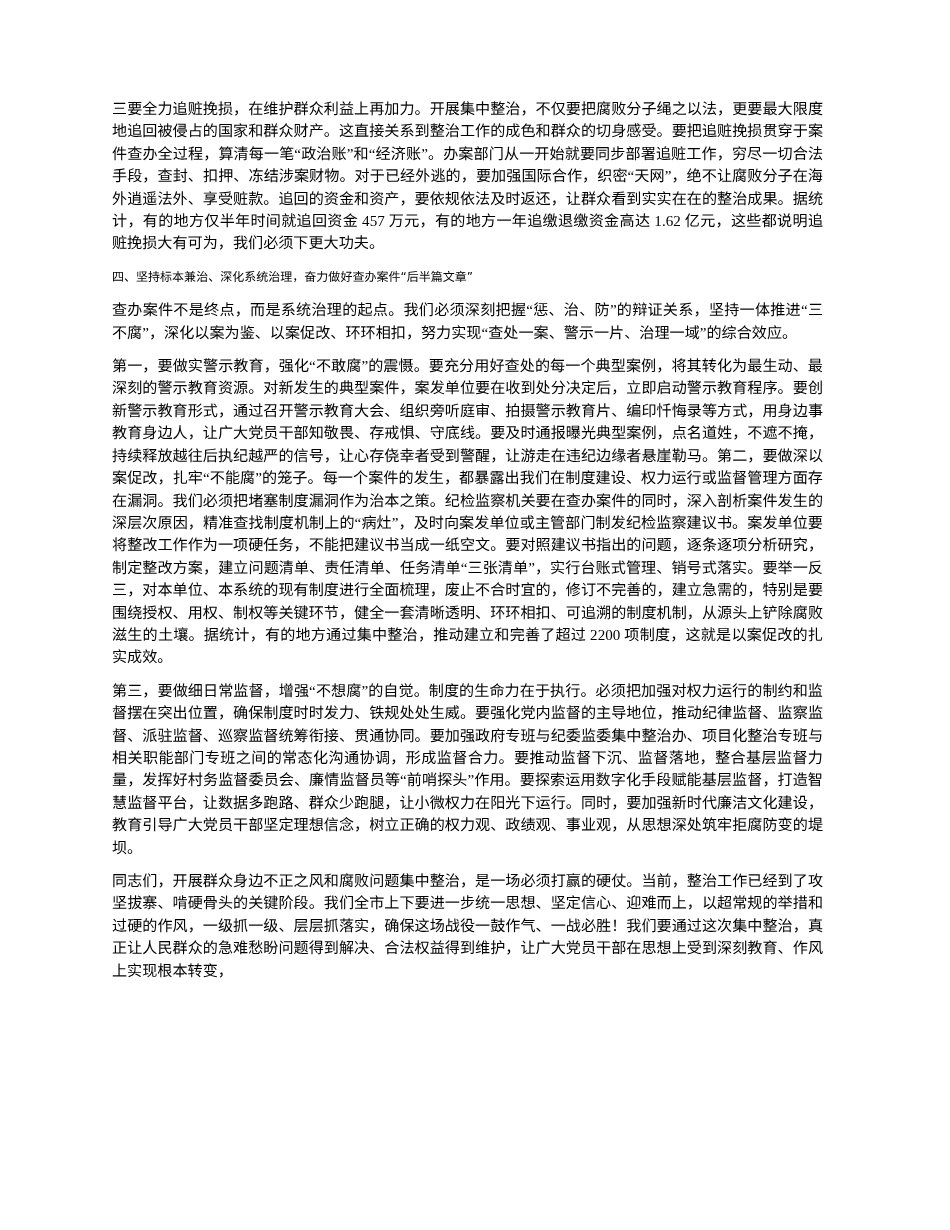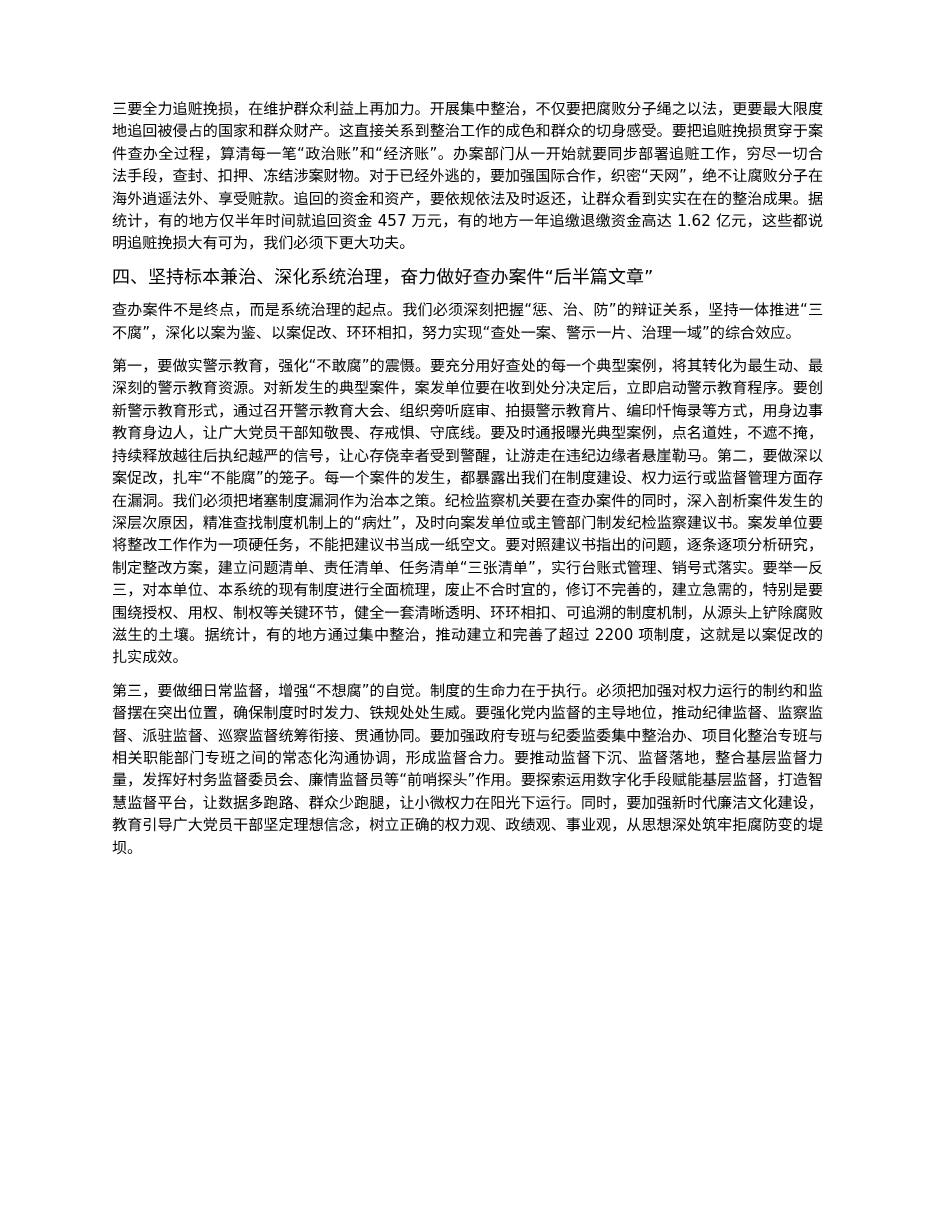--- a/index.html
+++ b/index.html
@@ -35,29 +35,30 @@
   .para {
     font-size: 15.1px;
     line-height: 22.4px;
     text-align: justify;
     text-justify: inter-character;
     text-align-last: left;
     letter-spacing: 0.02px;
     margin: 0 16px 11px 0;
     word-break: break-all;
     white-space: normal;
+    font-family: Liberation Serif, serif;
   }
 
   .para:last-child {
     margin-bottom: 0;
   }
 
   
   .heading {
-    font-size: 18px;
+    font-size: 12px;
     line-height: 22.4px;
     text-align: left;
     margin: 0 0 11px 0;
     letter-spacing: 0.02px;
   }
 </style>
 </head>
 <body>
 
 <div id="page">
@@ -67,16 +68,17 @@
     <p class="para">三要全力追赃挽损，在维护群众利益上再加力。开展集中整治，不仅要把腐败分子绳之以法，更要最大限度地追回被侵占的国家和群众财产。这直接关系到整治工作的成色和群众的切身感受。要把追赃挽损贯穿于案件查办全过程，算清每一笔“政治账”和“经济账”。办案部门从一开始就要同步部署追赃工作，穷尽一切合法手段，查封、扣押、冻结涉案财物。对于已经外逃的，要加强国际合作，织密“天网”，绝不让腐败分子在海外逍遥法外、享受赃款。追回的资金和资产，要依规依法及时返还，让群众看到实实在在的整治成果。据统计，有的地方仅半年时间就追回资金 457 万元，有的地方一年追缴退缴资金高达 1.62 亿元，这些都说明追赃挽损大有可为，我们必须下更大功夫。</p>
 
     <p class="heading">四、坚持标本兼治、深化系统治理，奋力做好查办案件“后半篇文章”</p>
 
     <p class="para">查办案件不是终点，而是系统治理的起点。我们必须深刻把握“惩、治、防”的辩证关系，坚持一体推进“三不腐”，深化以案为鉴、以案促改、环环相扣，努力实现“查处一案、警示一片、治理一域”的综合效应。</p>
 
     <p class="para">第一，要做实警示教育，强化“不敢腐”的震慑。要充分用好查处的每一个典型案例，将其转化为最生动、最深刻的警示教育资源。对新发生的典型案件，案发单位要在收到处分决定后，立即启动警示教育程序。要创新警示教育形式，通过召开警示教育大会、组织旁听庭审、拍摄警示教育片、编印忏悔录等方式，用身边事教育身边人，让广大党员干部知敬畏、存戒惧、守底线。要及时通报曝光典型案例，点名道姓，不遮不掩，持续释放越往后执纪越严的信号，让心存侥幸者受到警醒，让游走在违纪边缘者悬崖勒马。第二，要做深以案促改，扎牢“不能腐”的笼子。每一个案件的发生，都暴露出我们在制度建设、权力运行或监督管理方面存在漏洞。我们必须把堵塞制度漏洞作为治本之策。纪检监察机关要在查办案件的同时，深入剖析案件发生的深层次原因，精准查找制度机制上的“病灶”，及时向案发单位或主管部门制发纪检监察建议书。案发单位要将整改工作作为一项硬任务，不能把建议书当成一纸空文。要对照建议书指出的问题，逐条逐项分析研究，制定整改方案，建立问题清单、责任清单、任务清单“三张清单”，实行台账式管理、销号式落实。要举一反三，对本单位、本系统的现有制度进行全面梳理，废止不合时宜的，修订不完善的，建立急需的，特别是要围绕授权、用权、制权等关键环节，健全一套清晰透明、环环相扣、可追溯的制度机制，从源头上铲除腐败滋生的土壤。据统计，有的地方通过集中整治，推动建立和完善了超过 2200 项制度，这就是以案促改的扎实成效。</p>
 
     <p class="para">第三，要做细日常监督，增强“不想腐”的自觉。制度的生命力在于执行。必须把加强对权力运行的制约和监督摆在突出位置，确保制度时时发力、铁规处处生威。要强化党内监督的主导地位，推动纪律监督、监察监督、派驻监督、巡察监督统筹衔接、贯通协同。要加强政府专班与纪委监委集中整治办、项目化整治专班与相关职能部门专班之间的常态化沟通协调，形成监督合力。要推动监督下沉、监督落地，整合基层监督力量，发挥好村务监督委员会、廉情监督员等“前哨探头”作用。要探索运用数字化手段赋能基层监督，打造智慧监督平台，让数据多跑路、群众少跑腿，让小微权力在阳光下运行。同时，要加强新时代廉洁文化建设，教育引导广大党员干部坚定理想信念，树立正确的权力观、政绩观、事业观，从思想深处筑牢拒腐防变的堤坝。</p>
 
+    <p class="para">同志们，开展群众身边不正之风和腐败问题集中整治，是一场必须打赢的硬仗。当前，整治工作已经到了攻坚拔寨、啃硬骨头的关键阶段。我们全市上下要进一步统一思想、坚定信心、迎难而上，以超常规的举措和过硬的作风，一级抓一级、层层抓落实，确保这场战役一鼓作气、一战必胜！我们要通过这次集中整治，真正让人民群众的急难愁盼问题得到解决、合法权益得到维护，让广大党员干部在思想上受到深刻教育、作风上实现根本转变，</p>
 
   </div>
 
 </div>
 
 </body></html>

